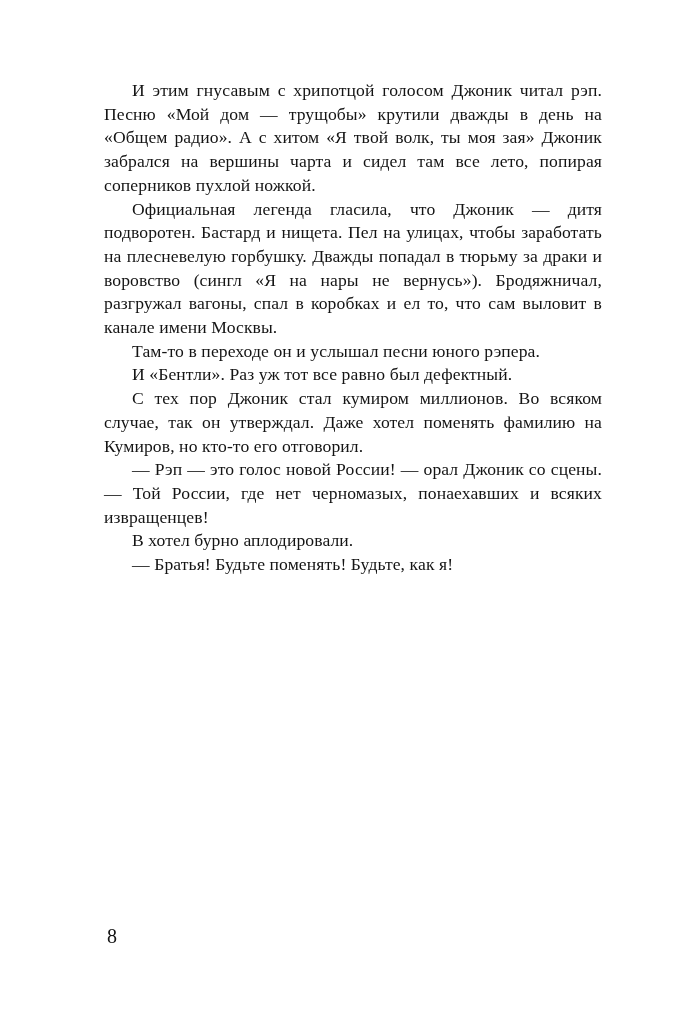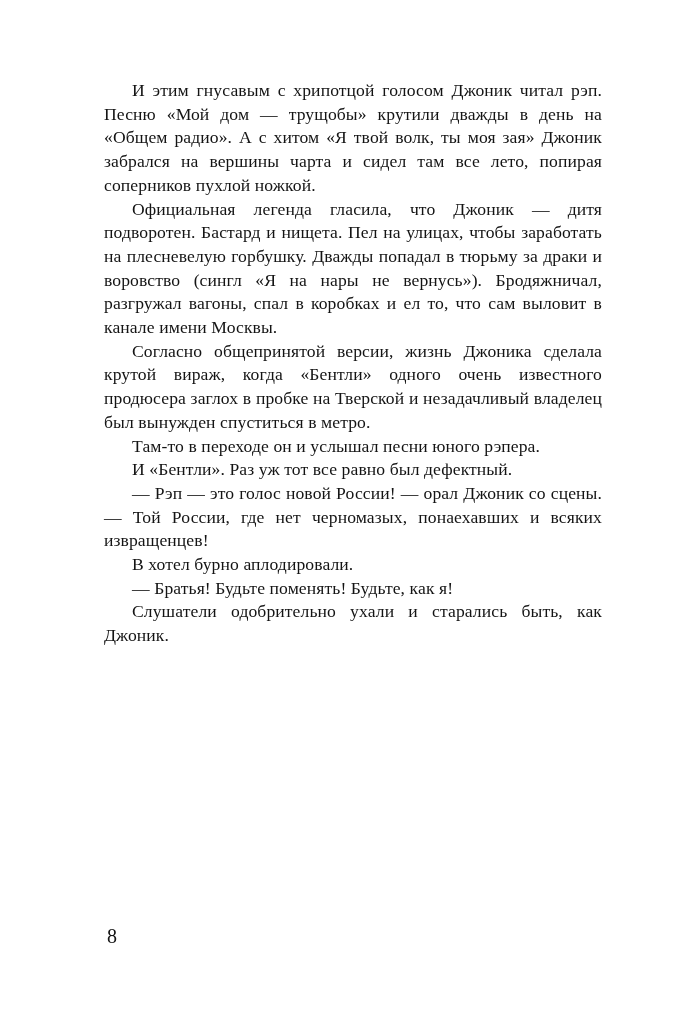--- a/index.html
+++ b/index.html
@@ -46,22 +46,21 @@
     color: #141414;
   }
 </style>
 </head>
 <body>
 
 <div class="book-page">
   <div class="text-block">
     <p>И этим гнусавым с хрипотцой голосом Джоник читал рэп. Песню «Мой дом — трущобы» крутили дважды в день на «Общем радио». А с хитом «Я твой волк, ты моя зая» Джоник забрался на вершины чарта и сидел там все лето, попирая соперников пухлой ножкой.</p>
     <p>Официальная легенда гласила, что Джоник — дитя подворотен. Бастард и нищета. Пел на улицах, чтобы заработать на плесневелую горбушку. Дважды попадал в тюрьму за драки и воровство (сингл «Я на нары не вернусь»). Бродяжничал, разгружал вагоны, спал в коробках и ел то, что сам выловит в канале имени Москвы.</p>
-    <p>Согласно общепринятой версии, жизнь Джоника сделала крутой вираж, когда «Бентли» одного очень известного продюсера заглох в пробке на Тверской и незадачливый владелец был вынужден спуститься в метро.</p>
     <p>Там-то в переходе он и услышал песни юного рэпера.</p>
     <p>И «Бентли». Раз уж тот все равно был дефектный.</p>
+    <p>С тех пор Джоник стал кумиром миллионов. Во всяком случае, так он утверждал. Даже хотел поменять фамилию на Кумиров, но кто-то его отговорил.</p>
     <p>— Рэп — это голос новой России! — орал Джоник со сцены. — Той России, где нет черномазых, понаехавших и всяких извращенцев!</p>
     <p>В хотел бурно аплодировали.</p>
     <p>— Братья! Будьте поменять! Будьте, как я!</p>
-    <p>Слушатели одобрительно ухали и старались быть, как Джоник.</p>
   </div>
   <div class="page-number">8</div>
 </div>
 
 </body></html>

